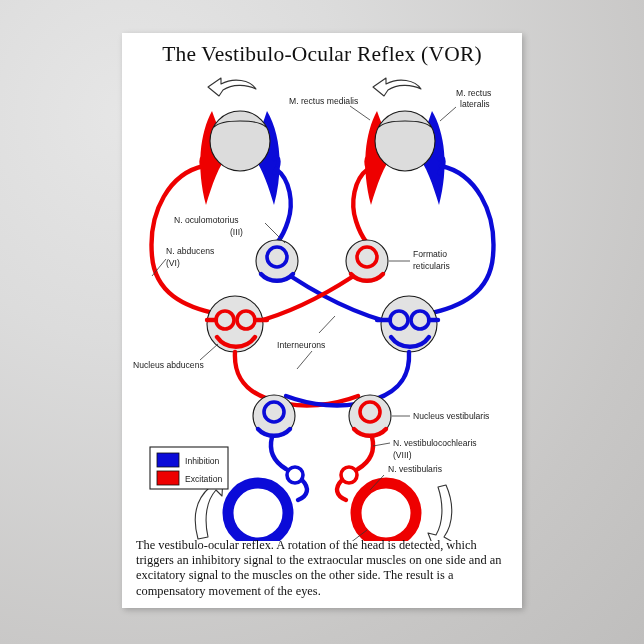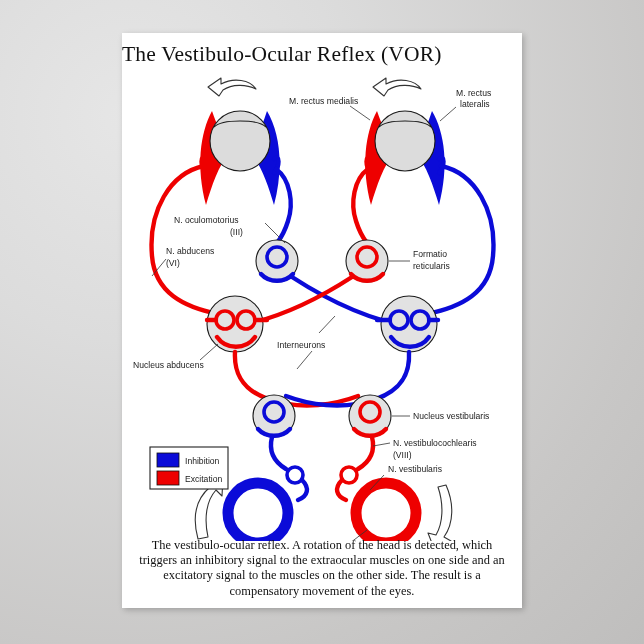--- a/index.html
+++ b/index.html
@@ -13,27 +13,27 @@
     background:
       radial-gradient(ellipse at 20% 18%, #e6e6e6 0%, #dcdcdc 30%, #c8c7c6 75%, #bfbebd 100%);
   }
   
   #poster{
     position:absolute;left:122px;top:33px;width:400px;height:575px;
     background:#ffffff;
     box-shadow:2px 2px 6px rgba(0,0,0,.22);
   }
   #title{
-    position:absolute;left:0;top:9px;width:400px;
+    position:absolute;left:0;top:9px;width:400px;text-align:center;
     font-family:"Liberation Serif",serif;
     font-size:21.5px;color:#111;letter-spacing:.2px;
   }
   #diagram{position:absolute;left:0;top:38px;width:400px;height:470px;}
   #caption{
-    position:absolute;left:14px;top:505px;width:372px;text-align:center;
+    position:absolute;left:14px;top:505px;width:372px;
     font-family:"Liberation Serif",serif;
     font-size:12.4px;line-height:15.2px;color:#111;
   }
   svg{display:block;}
   .lbl{font-family:"Liberation Sans",sans-serif;font-size:8.6px;fill:#1b1b1b;}
   .leader{stroke:#333;stroke-width:.8;fill:none;}
   .nerveR{stroke:#ee0000;stroke-width:4.4;fill:none;stroke-linecap:round;stroke-linejoin:round;}
   .nerveB{stroke:#0b0bd8;stroke-width:4.4;fill:none;stroke-linecap:round;stroke-linejoin:round;}
   .nucleus{fill:#e2e2e2;stroke:#1a1a1a;stroke-width:1.1;}
   .eyeball{fill:#dcdcdc;stroke:#1a1a1a;stroke-width:1.1;}

